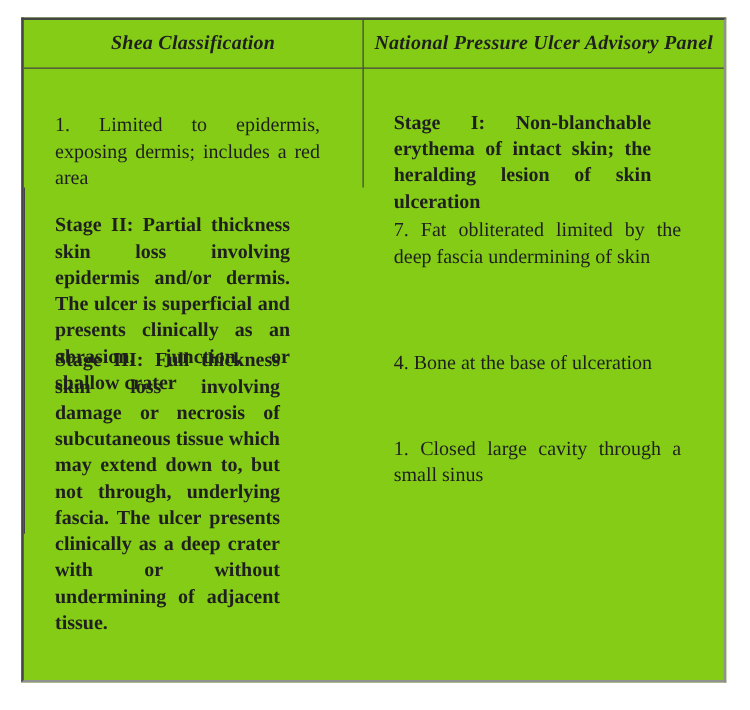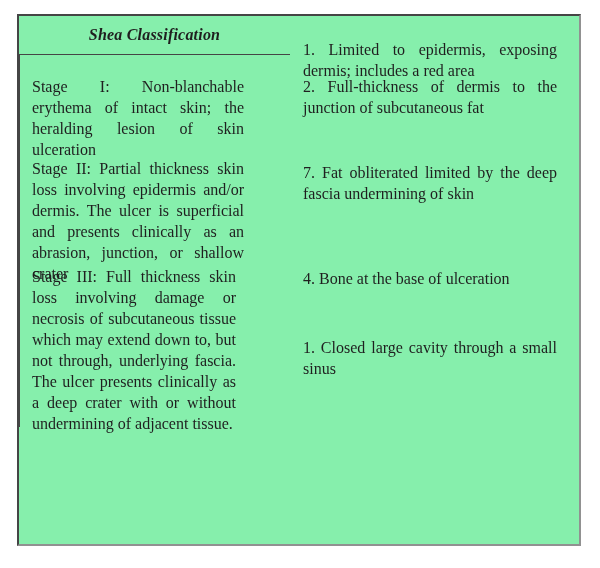--- a/index.html
+++ b/index.html
@@ -15,52 +15,53 @@
     font-family: "Liberation Serif", "DejaVu Serif", serif;
     color: #1f1f1f;
   }
   .doc-table {
     position: absolute;
     left: 17px;
     top: 14px;
     width: 564px;
     height: 532px;
     box-sizing: border-box;
-    background: #86efac;
+    background: #84cc16;
     border-style: solid;
     border-width: 2px;
     border-color: #454545 #919191 #919191 #454545;
     display: grid;
     grid-template-columns: 271px 1fr;
     grid-template-rows: 39px 95px 110px 167px 1fr;
   }
   .cell {
     box-sizing: border-box;
   }
   .col2 {
     border-left: 1.5px solid #454545;
+    font-weight: bold;
   }
   .hdr {
     border-bottom: 1.5px solid #454545;
     display: flex;
     align-items: center;
     justify-content: center;
     font-size: 16px;
     font-weight: bold;
     font-style: italic;
     letter-spacing: 0.2px;
     text-align: center;
   }
   .bodycell {
     font-size: 16px;
     line-height: 21px;
     text-align: justify;
   }
   .bodycell p {
-    margin: 4px;
+    margin: 16px;
   }
   
   .l1 { padding: 19px 18px 0 9px; }
   .l2 { padding: 17px 18px 0 9px; }
   .l3 { padding: 8px 18px 0 9px; }
   .l4 { padding: 4px 18px 12px 9px; }
   .l4 .second-item { margin-top: 48px; }
   
   .r1 { padding: 17px 42px 0 8px; }
   .r2 { padding: 4px 42px 0 8px; }
@@ -69,31 +70,31 @@
 </style>
 </head>
 <body>
 
 <div class="doc-table">
 
   <div class="cell hdr">
     <span>Shea Classification</span>
   </div>
 
+  <div class="cell hdr col2">
+    <span>National Pressure Ulcer Advisory Panel</span>
+  </div>
 
   <div class="cell bodycell l1">
     <p>1. Limited to epidermis, exposing dermis; includes a red area</p>
   </div>
   <div class="cell bodycell col2 r1">
     <p>Stage I: Non-blanchable erythema of intact skin; the heralding lesion of skin ulceration</p>
   </div>
 
-  <div class="cell bodycell l2">
-    <p>2. Full-thickness of dermis to the junction of subcutaneous fat</p>
-  </div>
   <div class="cell bodycell col2 r2">
     <p>Stage II: Partial thickness skin loss involving epidermis and/or dermis. The ulcer is superficial and presents clinically as an abrasion, junction, or shallow crater</p>
   </div>
 
   <div class="cell bodycell l3">
     <p>7. Fat obliterated limited by the deep fascia undermining of skin</p>
   </div>
   <div class="cell bodycell col2 r3">
     <p>Stage III: Full thickness skin loss involving damage or necrosis of subcutaneous tissue which may extend down to, but not through, underlying fascia. The ulcer presents clinically as a deep crater with or without undermining of adjacent tissue.</p>
   </div>

